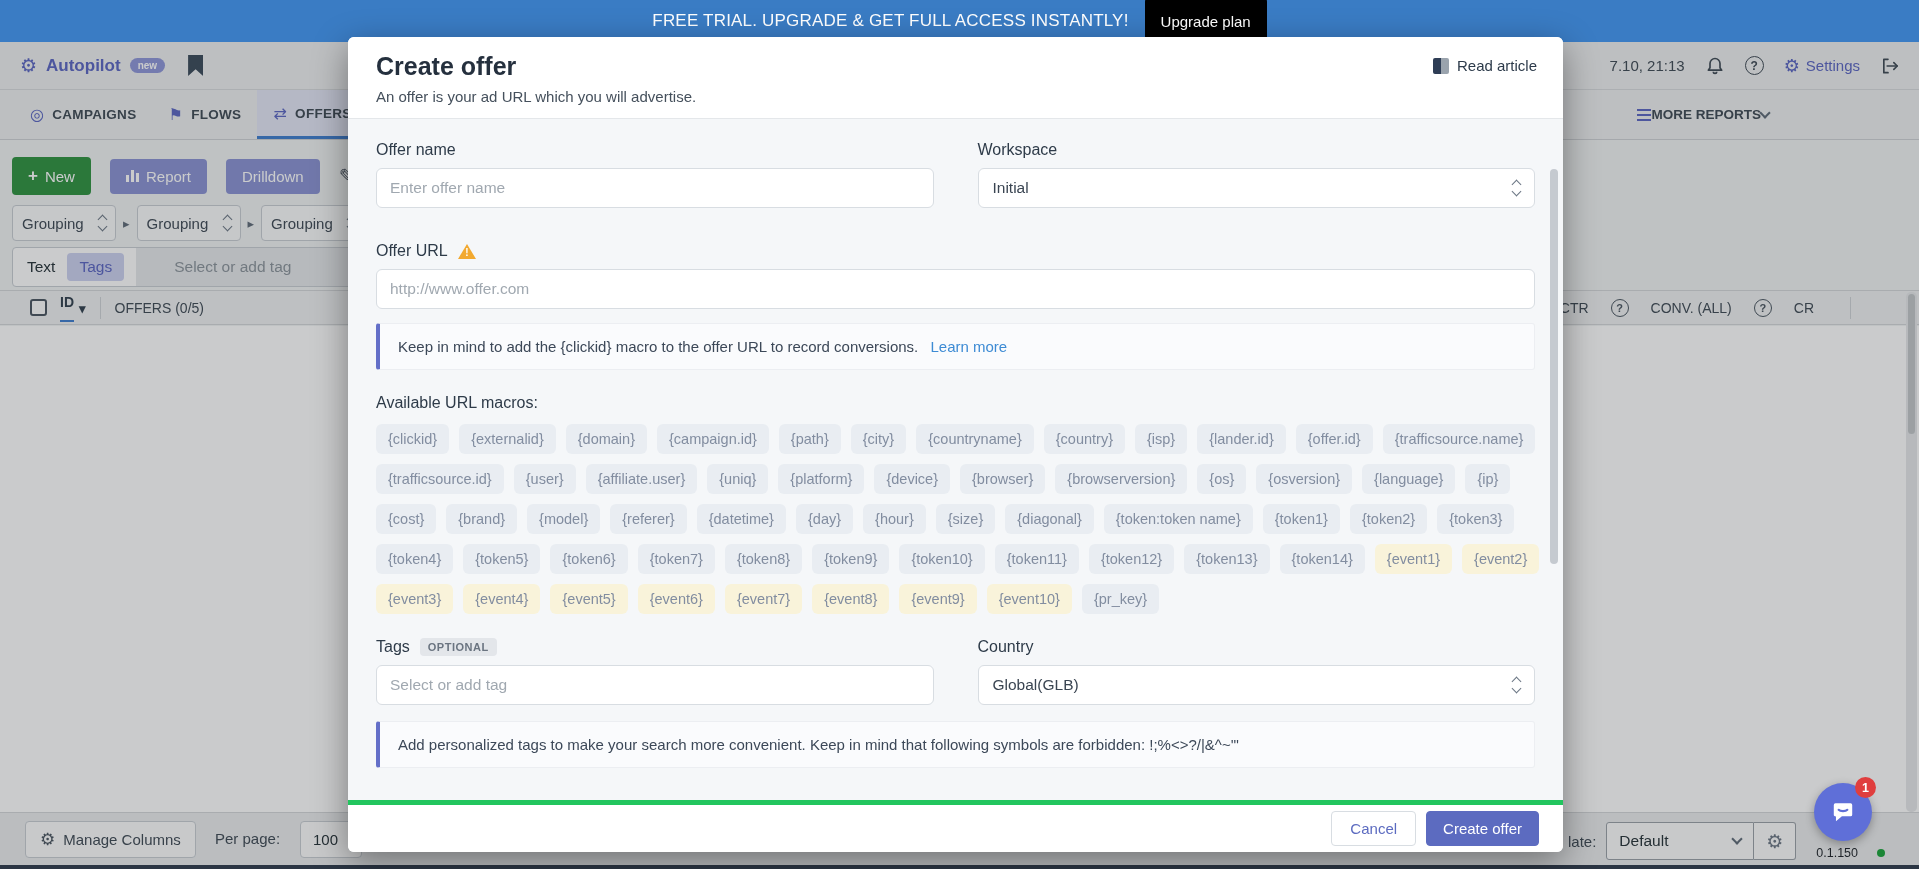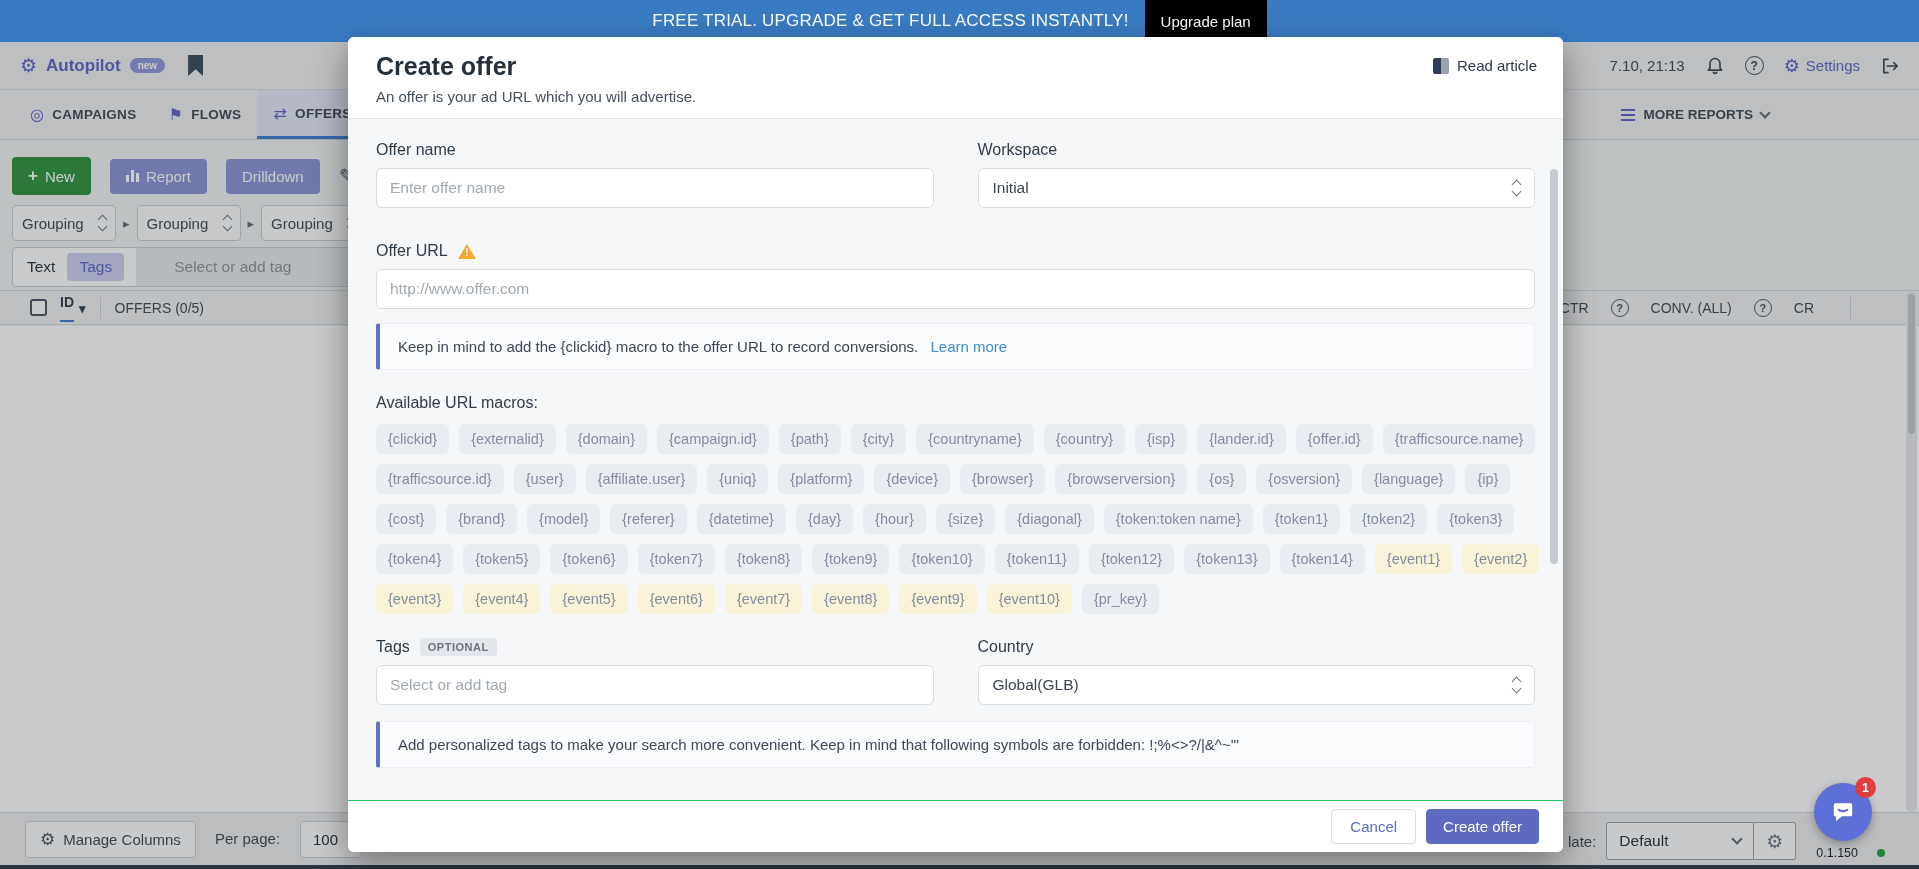--- a/index.html
+++ b/index.html
@@ -31,21 +31,21 @@
   .settings { display:flex; align-items:center; gap:6px; color:#5b66c3; font-size:15px; cursor:pointer; }
   .settings .gear-glyph { font-size:18px; }
 
   
   .tabs { position:absolute; left:0; top:90px; width:1919px; height:50px; background:#eef0f1;
           border-bottom:1px solid #cfd2d5; display:flex; align-items:stretch; padding-left:14px; }
   .tab { display:flex; align-items:center; gap:8px; padding:0 16px; font-size:13.5px; font-weight:bold;
          color:#3f4a55; letter-spacing:.3px; cursor:pointer; }
   .tab .tab-ico { color:#5b66c3; font-size:16px; font-weight:normal; }
   .tab.active { background:#e4e7f6; border-bottom:3px solid #3e7ecf; }
-  .more-reports { position:absolute; right:150px; top:0; height:100%; display:flex; align-items:center; gap:8px;
+  .more-reports { position:absolute; right:150px; top:0; height:100%; display:flex; align-items:center; 
                   font-size:13.5px; font-weight:bold; color:#3f4a55; cursor:pointer; }
   .list-icon { width:14px; height:2px; background:#5b66c3; box-shadow:0 -5px 0 #5b66c3, 0 5px 0 #5b66c3; }
   .chev { width:8px; height:8px; border-right:2px solid #5f6b78; border-bottom:2px solid #5f6b78; display:inline-block; }
   .chev.down { transform:rotate(45deg); margin-top:-4px; }
   .updown { display:flex; flex-direction:column; align-items:center; margin-left:auto; }
   .updown i { width:7px; height:7px; border-right:1.7px solid #6b7684; border-bottom:1.7px solid #6b7684; display:block; }
   .updown .up { transform:rotate(-135deg); margin-bottom:1px; }
   .updown .dn { transform:rotate(45deg); margin-top:-1px; }
 
   
@@ -141,21 +141,21 @@
   .warn-tri::after { content:"!"; position:absolute; left:-1.5px; top:3px; color:#fff; font-size:10px; font-weight:bold; }
   .note { background:#fafbfd; border:1px solid #eceef2; border-left:4px solid #636fc8; border-radius:3px;
           padding:14px 18px; font-size:15px; color:#3c4858; margin-top:14px; }
   .note a { color:#3d8bd4; text-decoration:none; margin-left:8px; cursor:pointer; }
   .macros-label { font-size:16px; color:#2e3b49; margin:24px 0 12px; }
   .macro-row { display:flex; gap:10px; margin-bottom:10px; }
   .pill { background:#e9edf2; color:#828da0; font-size:14.5px; padding:7px 12px; border-radius:6px; cursor:pointer; white-space:nowrap; }
   .pill-y { background:#f9f3da; }
   .opt-badge { background:#e3e6ea; color:#6a7480; font-size:11px; font-weight:bold; letter-spacing:.5px;
                padding:3px 8px; border-radius:4px; }
-  .m-foot { background:#fff; border-top:1px solid #22c55e; border-radius:0 0 6px 6px; height:52px;
+  .m-foot { background:#fff; border-top:5px solid #22c55e; border-radius:0 0 6px 6px; height:52px;
             display:flex; align-items:center; justify-content:flex-end; gap:10px; padding:0 24px; }
   .btn-cancel { background:#fff; border:1px solid #d8dde2; color:#5c6bc0; font-size:15px; padding:8px 18px; border-radius:4px; cursor:pointer; }
   .btn-submit { background:#5c6bc0; border:1px solid #5c6bc0; color:#fff; font-size:15px; padding:8px 16px; border-radius:4px; cursor:pointer; }
 
   
   .chat { position:absolute; left:1814px; top:783px; width:58px; height:58px; border-radius:50%; background:#5f6fd8;
           z-index:50; display:flex; align-items:center; justify-content:center; box-shadow:0 3px 10px rgba(0,0,0,.3); cursor:pointer; }
   .chat-badge { position:absolute; right:-4px; top:-6px; width:21px; height:21px; border-radius:50%; background:#e03e3e;
                 color:#fff; font-size:12.5px; font-weight:bold; display:flex; align-items:center; justify-content:center; }
 </style>

